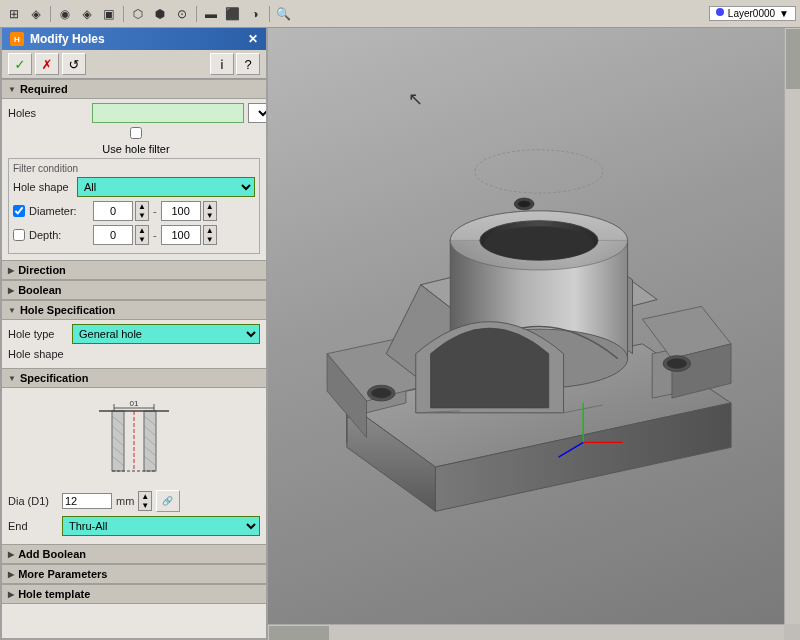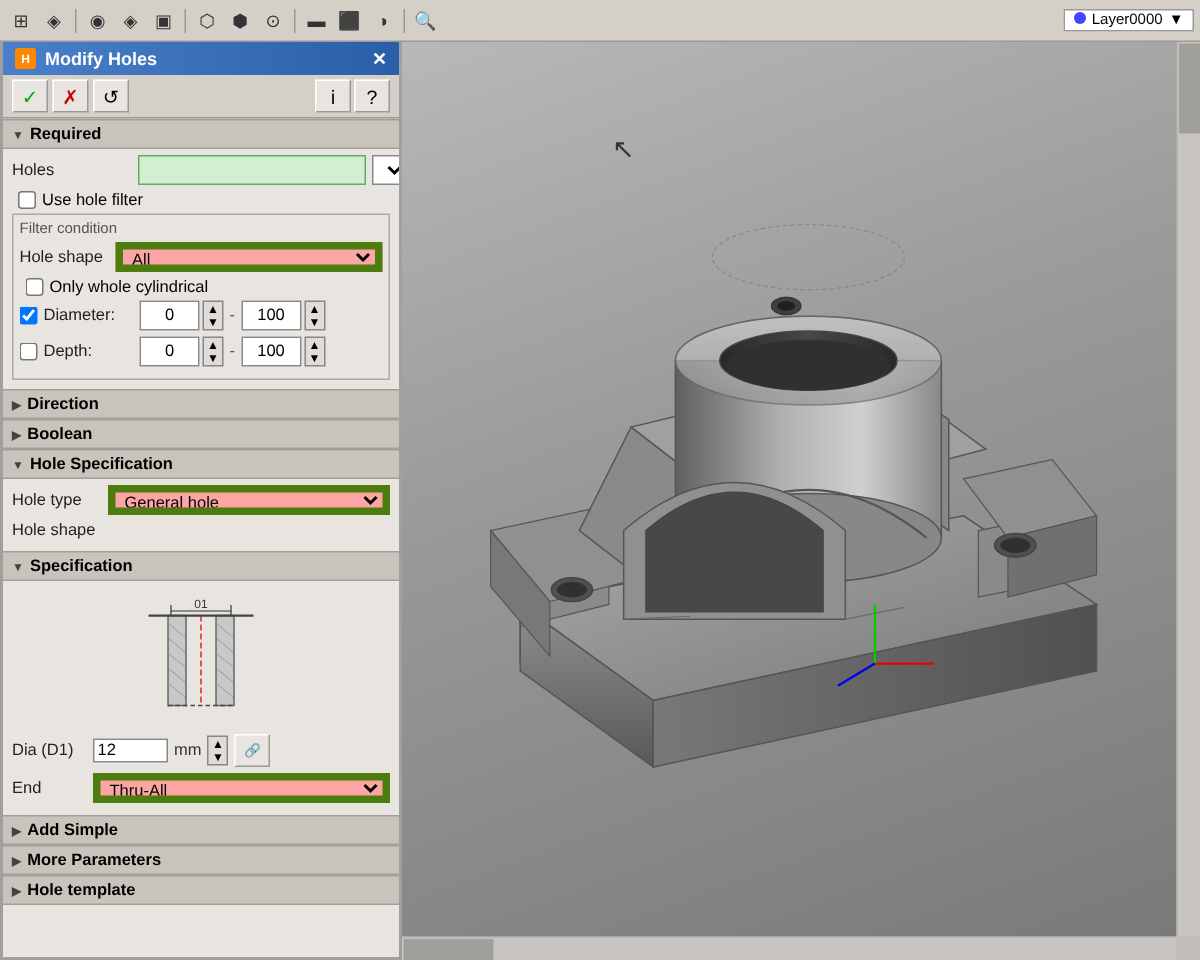--- a/index.html
+++ b/index.html
@@ -178,37 +178,39 @@
       flex: 1;
       height: 20px;
       border: 1px solid #7a9fc4;
       background: #f0faff;
       padding: 1px 4px;
       font-size: 11px;
     }
     .form-select {
       flex: 1;
       height: 20px;
-      border: 5px solid #4d7c0f;
-      background: #fca5a5;
+      border: 1px solid #4d7c0f;
+      background: #5eead4;
       font-size: 11px;
       padding: 0 2px;
     }
     .form-select-sm {
       width: 70px;
       height: 20px;
       border: 1px solid #888;
       background: white;
       font-size: 11px;
     }
     .checkbox-row {
       display: flex;
+      align-items: center;
       gap: 4px;
       margin-bottom: 3px;
       padding-left: 4px;
+      flex-direction: column;
     }
     .checkbox-row input[type="checkbox"] {
       width: 12px;
       height: 12px;
     }
 
     
     .filter-group {
       border: 1px solid #aaa;
       margin: 2px 0;
@@ -401,24 +403,20 @@
         <div class="filter-group">
           <div class="filter-group-label">Filter condition</div>
 
           <div class="form-row">
             <span class="form-label-sm">Hole shape</span>
             <select class="form-select">
               <option>All</option>
             </select>
           </div>
 
-          <div class="checkbox-row">
-            <input type="checkbox" style="">
-            <span>Only whole cylindrical</span>
-          </div>
 
           <div class="form-row">
             <input type="checkbox" checked="" style="width: 12px; height: 12px;">
             <span class="form-label-sm">Diameter:</span>
             <div class="spinner-group">
               <input class="spinner-input" type="text" value="0" style="">
               <div class="spinner-btn">
                   <span>▲</span>
                   <span>▼</span>
                 </div>
@@ -536,21 +534,21 @@
         <div class="form-row">
           <span class="form-label-sm" style="min-width:50px;">End</span>
           <select class="form-select">
             <option>Thru-All</option>
           </select>
         </div>
       </div>
 
       <div class="section-header">
         <span class="section-triangle">▶</span>
-        <span>Add Simple</span>
+        <span>Add Boolean</span>
       </div>
 
       <div class="section-header">
         <span class="section-triangle">▶</span>
         <span>More Parameters</span>
       </div>
 
       <div class="section-header">
         <span class="section-triangle">▶</span>
         <span>Hole template</span>

